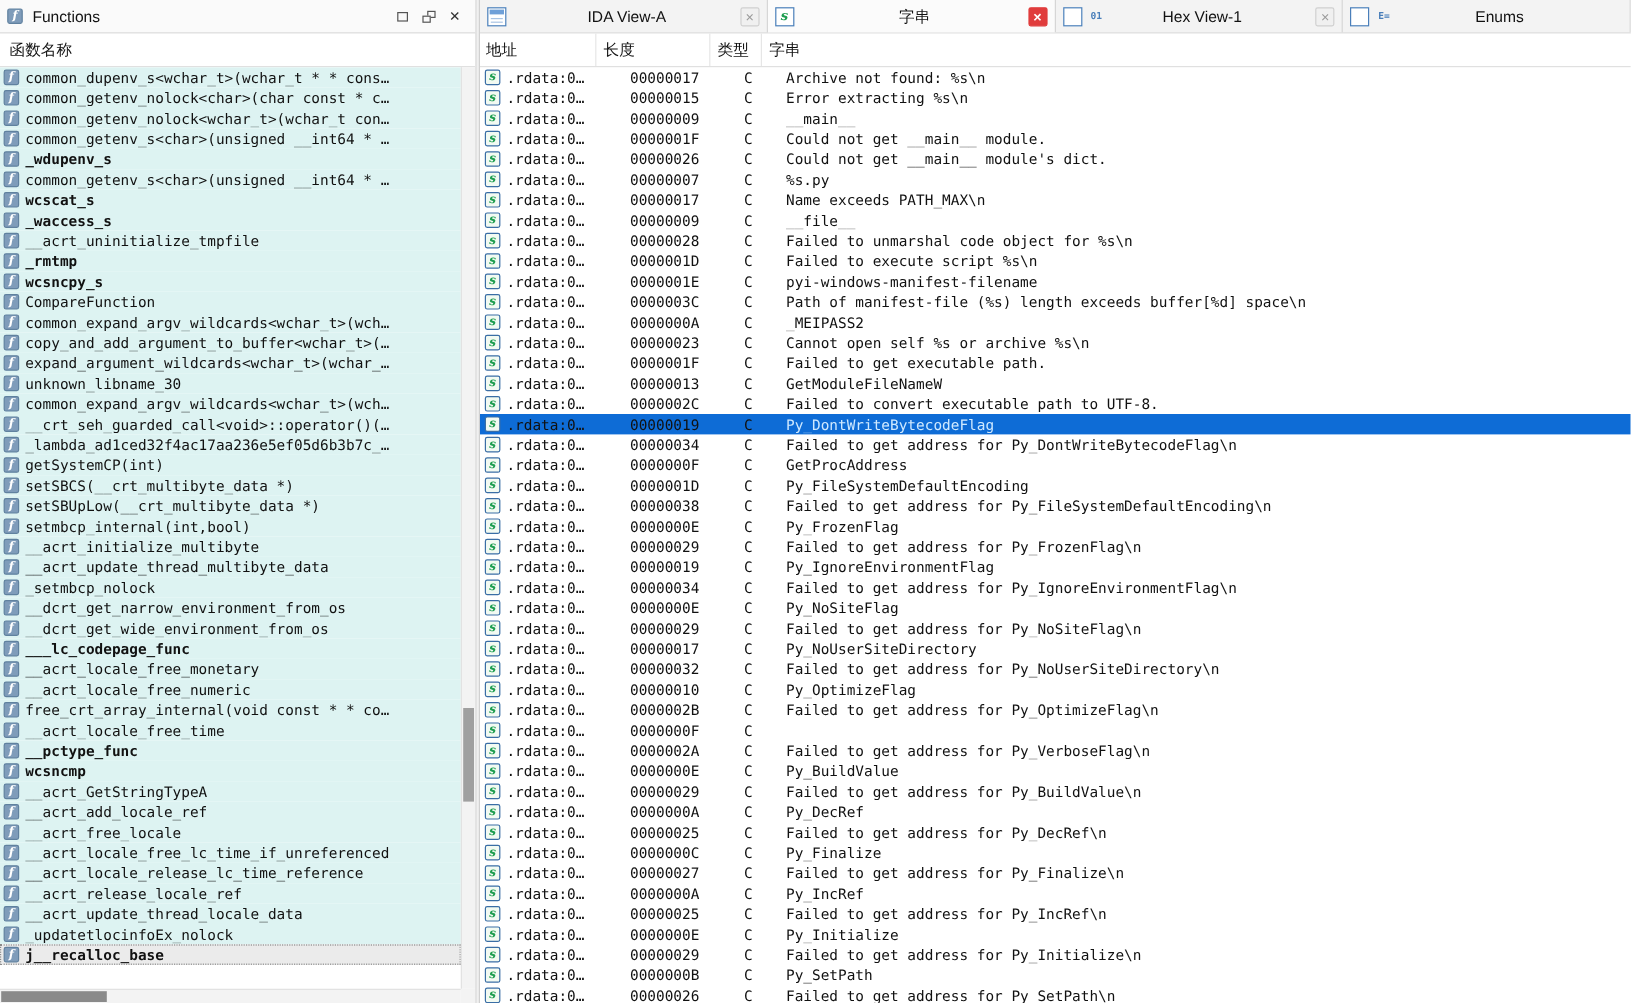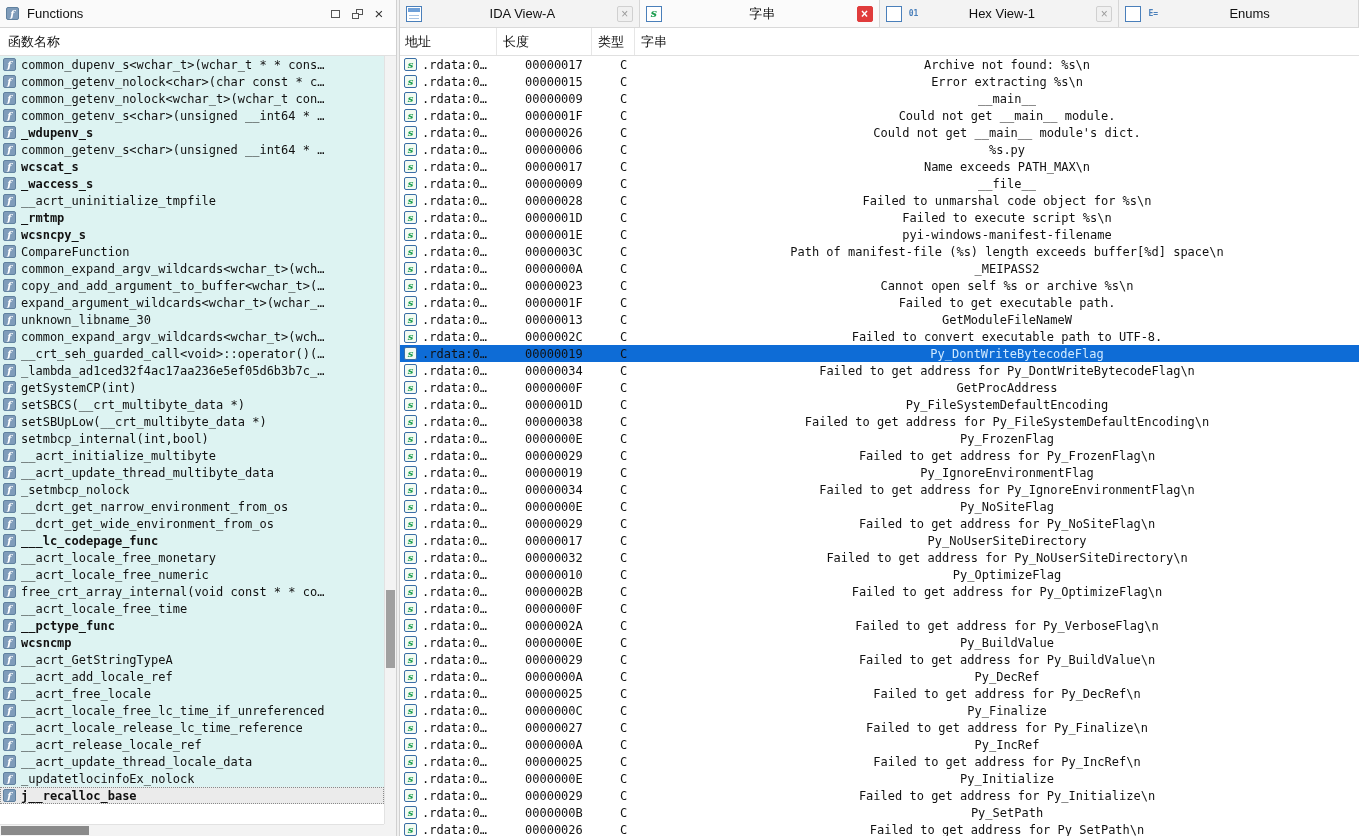--- a/index.html
+++ b/index.html
@@ -73,29 +73,29 @@
   .str-header{height:28px;flex:none;display:flex;background:#fff;border-bottom:1px solid #e0e0e0;
               font-size:13px;line-height:27px;}
   .h-addr{width:97px;flex:none;padding-left:5px;border-right:1px solid #e6e6e6;}
   .h-len{width:95px;flex:none;padding-left:6px;border-right:1px solid #e6e6e6;}
   .h-type{width:43px;flex:none;padding-left:6px;border-right:1px solid #e6e6e6;}
   .h-str{flex:1;padding-left:6px;}
 
   .str-list{flex:1;overflow:hidden;font-family:"DejaVu Sans Mono","Liberation Mono",monospace;font-size:12px;}
   .str-row{height:17px;display:flex;align-items:center;white-space:nowrap;}
   .str-row.selected{background:var(--sel-blue);}
-  .str-row.selected .c-str{color:var(--sel-str-text);margin-left:20px;}
+  .str-row.selected .c-str{color:var(--sel-str-text);}
   .icon-cell{width:22px;flex:none;padding-left:4px;display:flex;align-items:center;}
   .s-icon{width:13px;height:13px;flex:none;border:1px solid #3a6ea5;border-radius:2px;background:#f2faf2;
           color:#1e9e50;font-family:"DejaVu Serif",serif;font-style:italic;font-weight:bold;
           font-size:10px;line-height:11px;text-align:center;display:inline-block;}
   .c-addr{width:95px;flex:none;overflow:hidden;}
   .c-len{width:95px;flex:none;padding-left:8px;overflow:hidden;}
   .c-type{width:43px;flex:none;padding-left:8px;overflow:hidden;}
-  .c-str{flex:1;overflow:hidden;text-align:center;}
+  .c-str{flex:1;overflow:hidden;}
 </style>
 </head>
 <body>
 
 <div class="app">
 
   <section class="left-panel">
     <div class="titlebar">
       <span class="f-icon">f</span>
       <span class="title">Functions</span>
@@ -381,21 +381,21 @@
           <span class="c-addr">.rdata:0…</span>
           <span class="c-len">00000026</span>
           <span class="c-type">C</span>
           <span class="c-str">Could not get __main__ module's dict.</span>
         </div>
         <div class="str-row">
           <span class="icon-cell">
             <span class="s-icon">s</span>
           </span>
           <span class="c-addr">.rdata:0…</span>
-          <span class="c-len">00000006</span>
+          <span class="c-len">00000007</span>
           <span class="c-type">C</span>
           <span class="c-str">%s.py</span>
         </div>
         <div class="str-row">
           <span class="icon-cell">
             <span class="s-icon">s</span>
           </span>
           <span class="c-addr">.rdata:0…</span>
           <span class="c-len">00000017</span>
           <span class="c-type">C</span>

